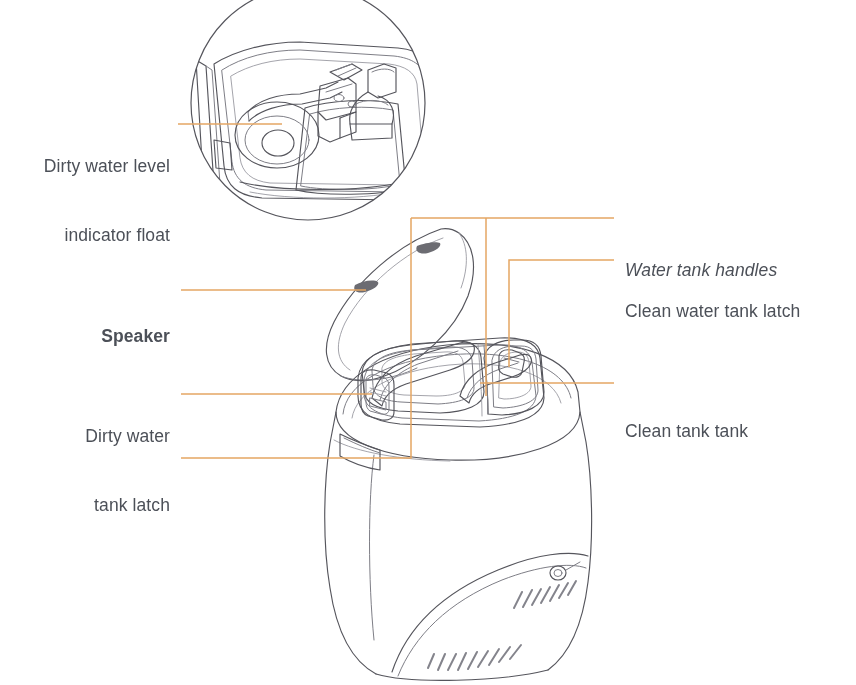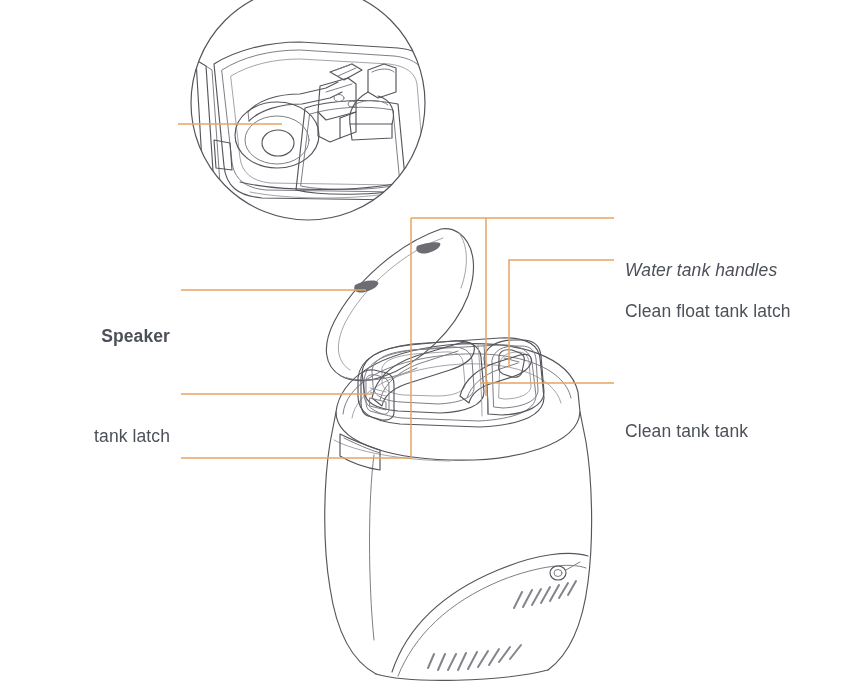--- a/index.html
+++ b/index.html
@@ -266,35 +266,40 @@
 
       <path class="lead" d="M411 218 L 614 218"></path>
       <path class="lead" d="M486 218 L 486 396"></path>
 
       <path class="lead" d="M509 367 L 509 260 L 614 260"></path>
 
       <path class="lead" d="M480 383 L 614 383"></path>
     </g>
   </svg>
 
+  <div class="callout-label lbl-left-right-align" style="left:20px; top:109px; width:150px;">
+    <div>Dirty water level</div>
+    <div>indicator float</div>
+  </div>
 
   <div class="callout-label lbl-left-right-align" style="left:20px; top:279px; width:150px;font-weight:bold;">
     <div>Speaker</div>
   </div>
 
   <div class="callout-label lbl-left-right-align" style="left:20px; top:379px; width:150px;">
+    <div>Dirty water</div>
     <div>tank latch</div>
   </div>
 
 
   <div class="callout-label lbl-right" style="left:625px; top:213px; width:220px;font-style:italic;">
     <div>Water tank handles</div>
   </div>
 
   <div class="callout-label lbl-right" style="left:625px; top:254px; width:230px;">
-    <div>Clean float tank latch</div>
+    <div>Clean water tank latch</div>
   </div>
 
   <div class="callout-label lbl-right" style="left:625px; top:374px; width:200px;">
     <div>Clean tank tank</div>
   </div>
 
 </div>
 
 </body></html>

